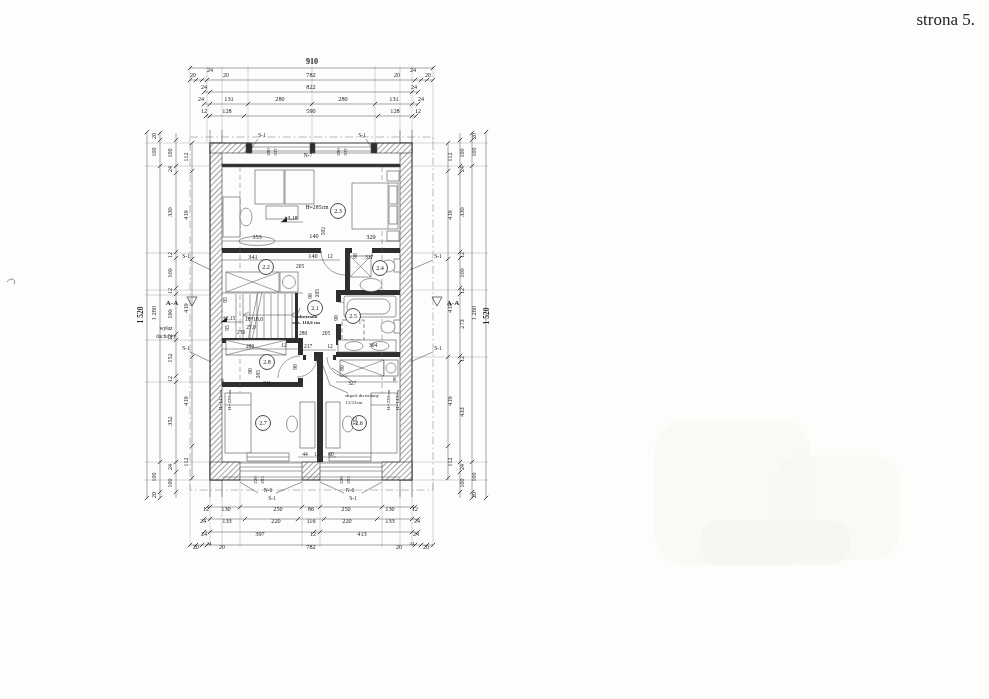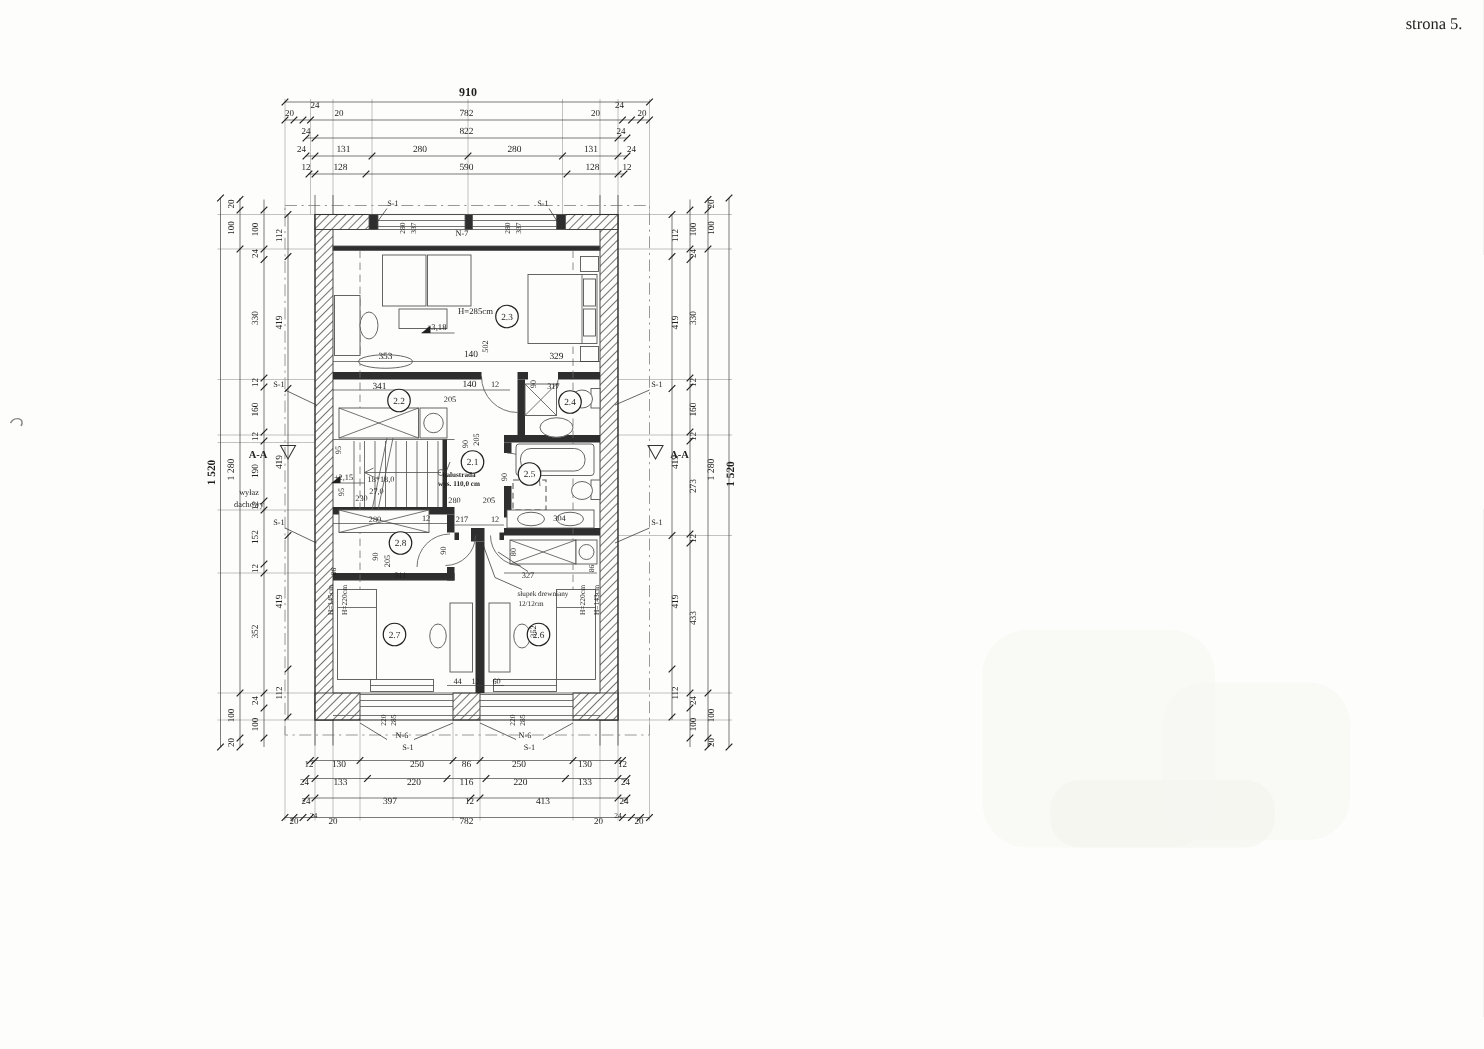--- a/index.html
+++ b/index.html
@@ -1,18 +1,18 @@
 <!DOCTYPE html>
 <html><head>
 <meta charset="utf-8">
 <style>
   html,body{margin:0;padding:0;background:#e8e8e8;}
   .page{position:relative;width:989px;height:699px;background:#fdfdfb;overflow:hidden;
         font-family:"Liberation Serif", serif;}
-  .corner-note{position:absolute;top:10px;right:14px;font-size:11px;color:#222;text-align:center;}
+  .corner-note{position:absolute;top:10px;right:14px;font-size:17px;color:#222;text-align:center;}
   svg text{font-family:"Liberation Serif", serif;fill:#1f1f1f;}
   .dimline{stroke:#3a3a3a;stroke-width:.45;fill:none;}
   .tick{stroke:#1f1f1f;stroke-width:.8;fill:none;}
   .ext{stroke:#9a9a9a;stroke-width:.4;fill:none;}
   .thin{stroke:#555;stroke-width:.55;fill:none;}
   .furn{stroke:#555;stroke-width:.6;fill:#fdfdfb;}
   .part{fill:#2e2e2e;stroke:none;}
   .wallrect{fill:url(#hatch);stroke:#333;stroke-width:.6;}
   .dashline{stroke:#666;stroke-width:.5;fill:none;stroke-dasharray:5 3;}
   .eave{stroke:#777;stroke-width:.5;fill:none;stroke-dasharray:8 3 1.5 3;}

